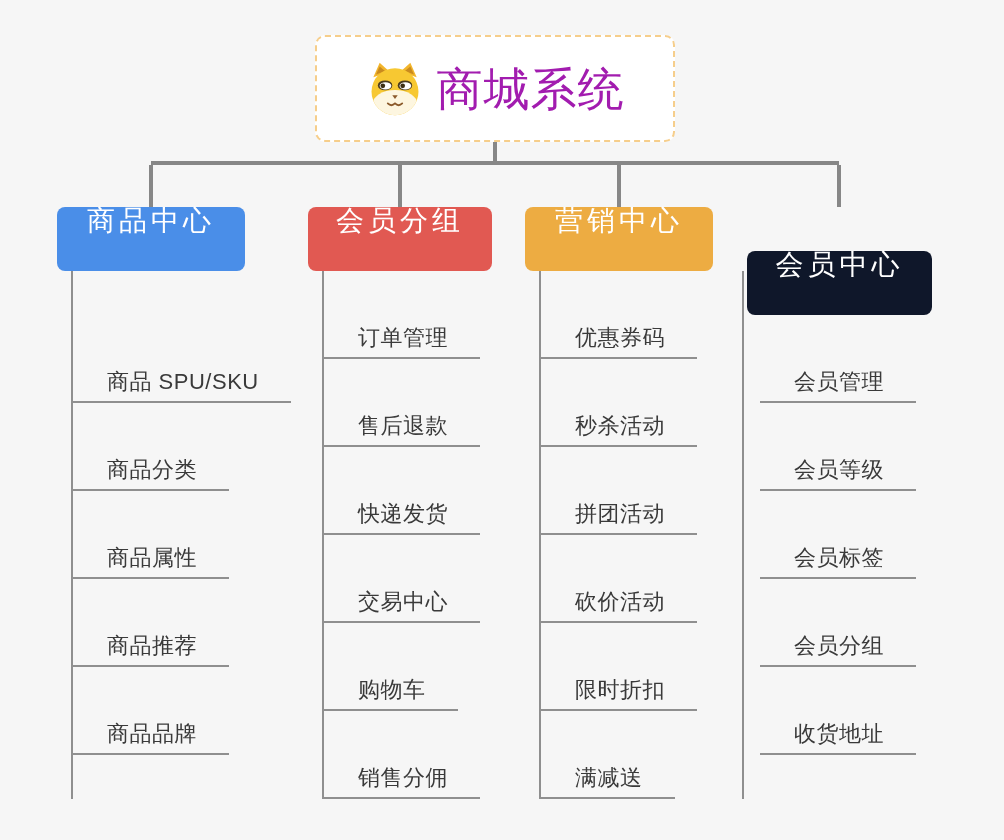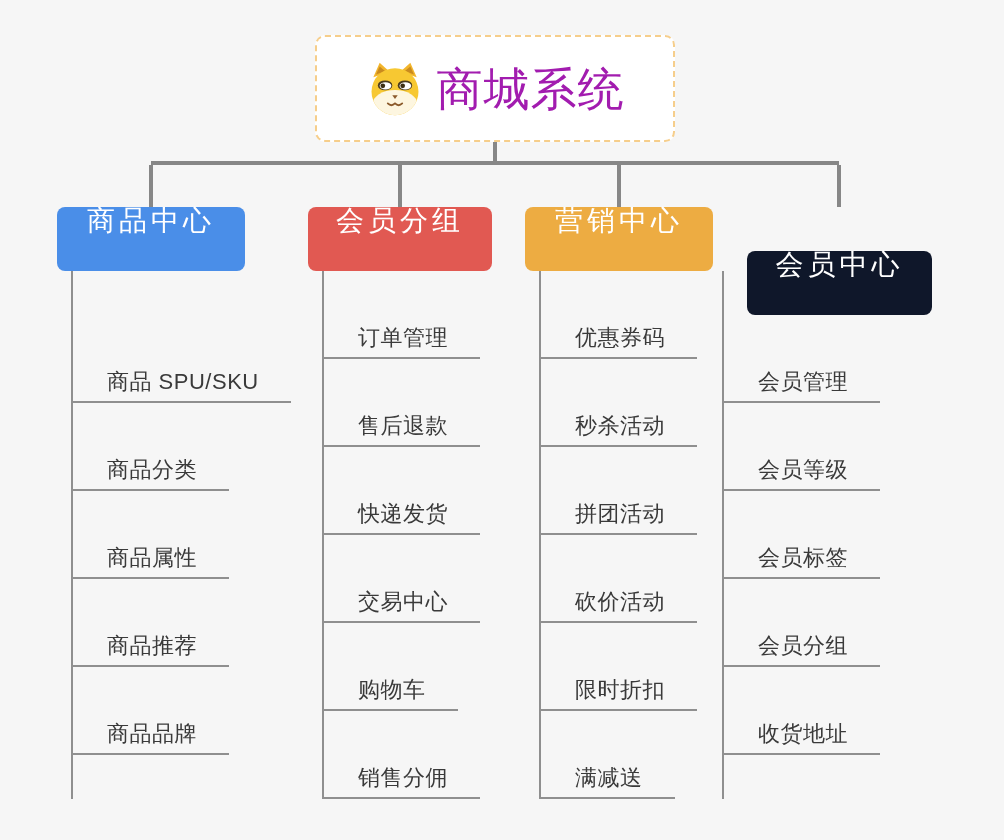--- a/index.html
+++ b/index.html
@@ -48,21 +48,21 @@
 
   
   .col{
     position:absolute;top:271px;height:528px;
     border-left:2px solid #8f8f8f;
     display:flex;flex-direction:column;align-items:flex-start;justify-content:center;
   }
   .col.c0{left:71px;}
   .col.c1{left:322px;}
   .col.c2{left:539px;}
-  .col.c3{left:722px;}
+  .col.c3{left:742px;padding-left:16px;}
   .leaf{
     height:88px;box-sizing:border-box;
     border-bottom:2px solid #8f8f8f;
     display:flex;align-items:flex-end;
     padding:0 32px 8px 34px;
     width:fit-content;
   }
   .leaf span{
     font-size:22px;color:#3a3a3a;line-height:1;letter-spacing:0.5px;
     white-space:nowrap;

